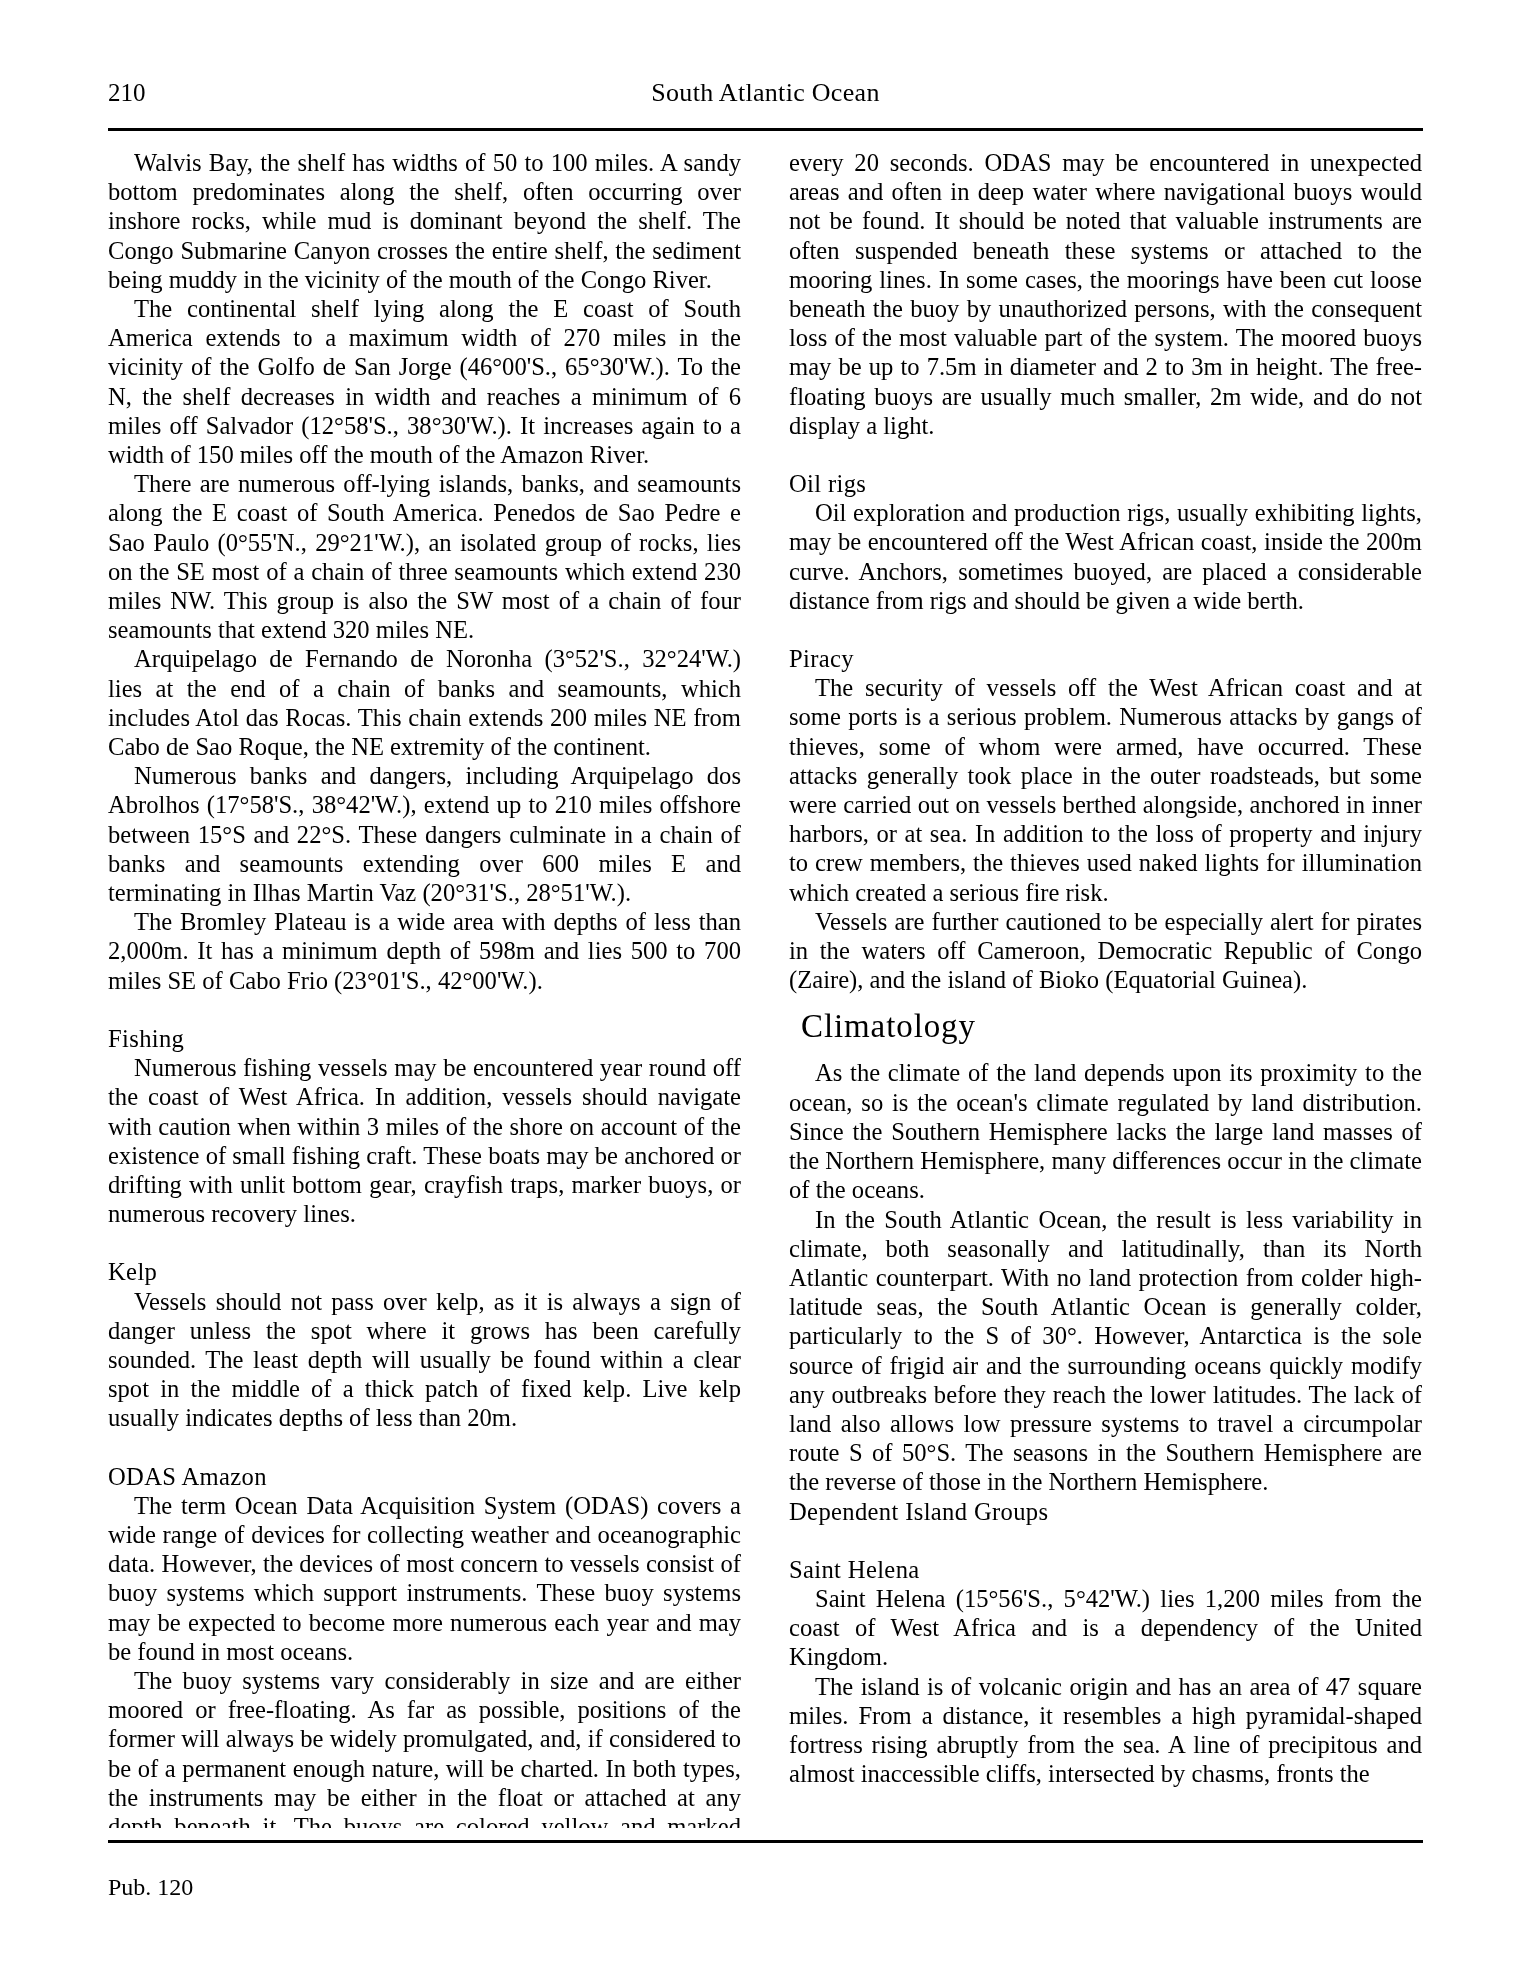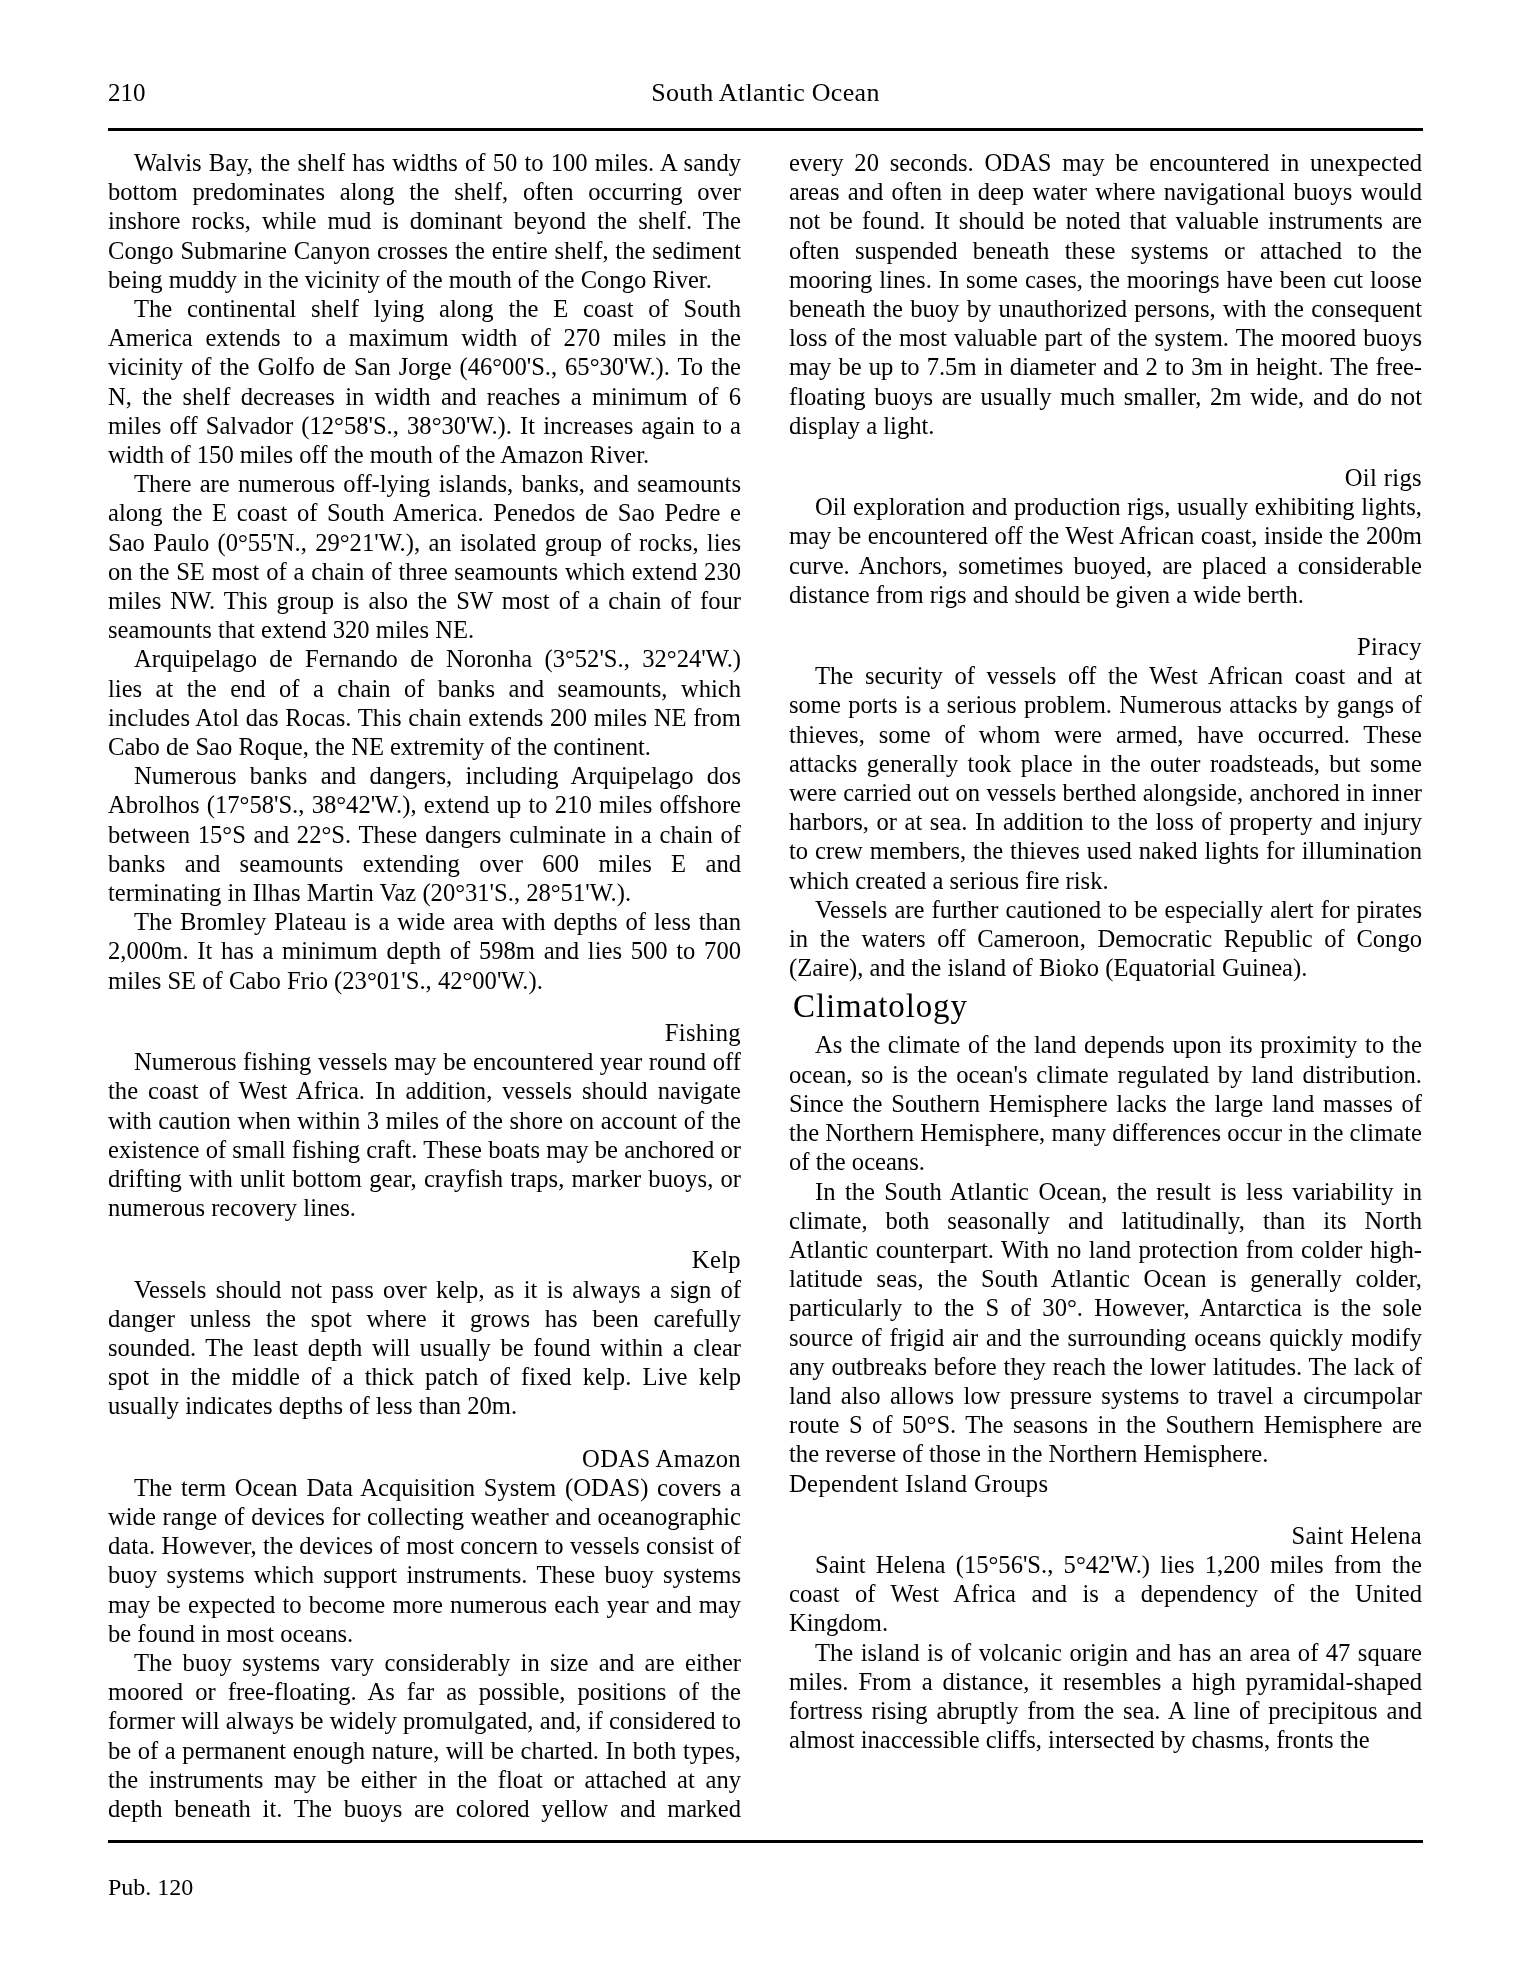--- a/index.html
+++ b/index.html
@@ -99,25 +99,24 @@
   }
   h3.sub {
     margin: 0;
     font-weight: normal;
     font-size: 24.6px;
     line-height: 29.2px;
     letter-spacing: 0.35px;
     text-align: left;
   }
   h3.sub.spaced {
-    margin-top: 23px;
-    text-align: right;
+    margin-top: 29px;
   }
   h2.major {
-    margin: 4px;
+    margin: 12px;
     font-weight: normal;
     font-size: 33px;
     line-height: 40px;
     letter-spacing: 0.9px;
     text-align: left;
   }
   .gap-major-before { margin-top: 42px; }
   .gap-major-after  { margin-top: 28px; }
 </style>
 </head>

